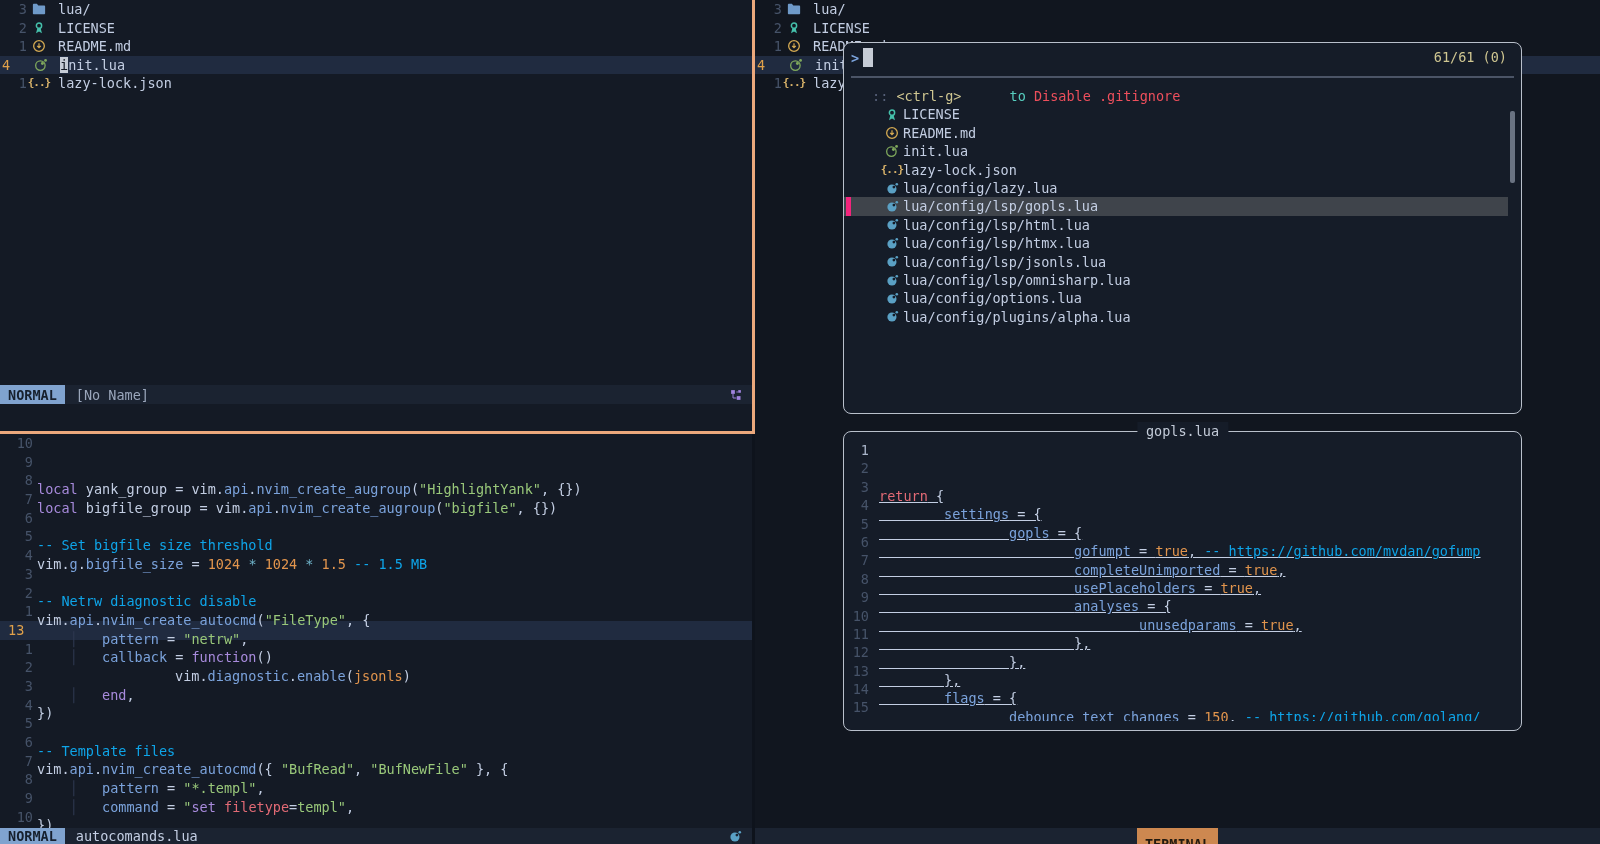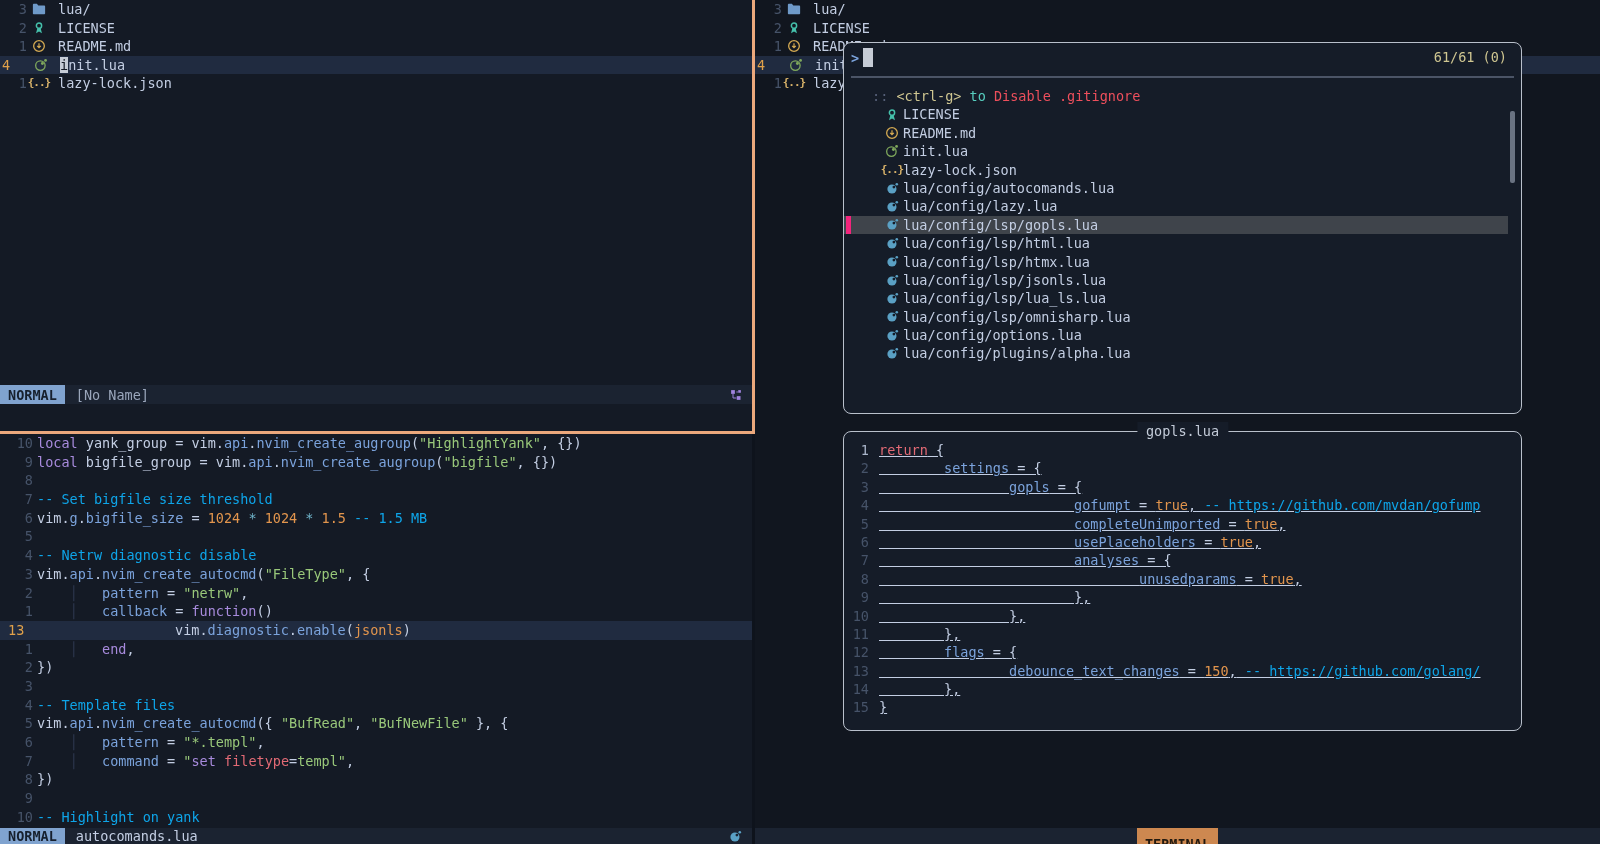--- a/index.html
+++ b/index.html
@@ -19,34 +19,34 @@
   .exp-icon{width:24px;flex:none;display:flex;justify-content:center;align-items:center;}
   .exp-label{padding-left:7px;}
   .cursor-block{background:#c6ccd6;color:#141a25;}
 
   
   .code-line{display:flex;height:18.7px;line-height:18.7px;white-space:pre;}
   .code-line.hl{background:#202b40;}
   .gut{width:33px;flex:none;text-align:right;color:#465369;}
   .gut.cur{text-align:left;padding-left:8px;color:#e0a14a;}
   .gut.lit{color:#aab6ca;}
-  .txt{margin-left:4px;white-space:pre;}
+  .txt{margin-left:4px;white-space:pre;margin-top:46px;}
 
   
   .tk-kw{color:#a88bdd;}
   .tk-fn{color:#7ba3dc;}
   .tk-str{color:#99c87a;}
   .tk-num{color:#e2954d;}
   .tk-cmt{color:#0ea5e9;}
   .tk-fg,.tk-plain{color:#c3cee3;}
   .tk-red{color:#e26a75;}
   .tk-op{color:#6fb3c9;}
   .tk-gd{color:#2e3950;}
   .tk-gold{color:#cfc691;}
-  .tk-teal{color:#57cfc0;}
+  .tk-teal{color:#57cfc0;margin-left:40px;}
   .tk-brightred{color:#ee4f5c;}
   .tk-hsep{color:#566078;}
 
   
   .statusline{display:flex;align-items:center;background:#1b2331;overflow:hidden;}
   .chip{flex:none;padding:8px 8px;font-weight:bold;height:100%;display:flex;align-items:center;}
   .chip.blue{background:#80a3cf;color:#16202e;}
   .chip.orange{background:#cd8850;color:#231a10;}
   .sl-file{margin-left:11px;}
   .sl-file.dim{color:#9aa6bb;}
@@ -341,29 +341,20 @@
     <span class="pi-icon"><span class="json-glyph" style="color:#d9b36a">{..}</span></span>
     <span>lazy-lock.json</span>
   </div>
   <div class="picker-item">
     
     <span class="pi-icon"><svg width="13" height="13" viewBox="0 0 16 16" xmlns="http://www.w3.org/2000/svg">
               <circle cx="7.3" cy="8.7" r="5.6" fill="#5aa0c4"></circle>
               <circle cx="9.7" cy="6.3" r="1.7" fill="#151c28"></circle>
               <circle cx="13.3" cy="2.7" r="1.6" fill="#5aa0c4"></circle>
             </svg></span>
-    <span>lua/config/autocomands.lua</span>
-  </div>
-  <div class="picker-item">
-    
-    <span class="pi-icon"><svg width="13" height="13" viewBox="0 0 16 16" xmlns="http://www.w3.org/2000/svg">
-              <circle cx="7.3" cy="8.7" r="5.6" fill="#5aa0c4"></circle>
-              <circle cx="9.7" cy="6.3" r="1.7" fill="#151c28"></circle>
-              <circle cx="13.3" cy="2.7" r="1.6" fill="#5aa0c4"></circle>
-            </svg></span>
     <span>lua/config/lazy.lua</span>
   </div>
   <div class="picker-item selected">
     <span class="sel-marker"></span>
     <span class="pi-icon"><svg width="13" height="13" viewBox="0 0 16 16" xmlns="http://www.w3.org/2000/svg">
               <circle cx="7.3" cy="8.7" r="5.6" fill="#5aa0c4"></circle>
               <circle cx="9.7" cy="6.3" r="1.7" fill="#151c28"></circle>
               <circle cx="13.3" cy="2.7" r="1.6" fill="#5aa0c4"></circle>
             </svg></span>
     <span>lua/config/lsp/gopls.lua</span>
@@ -387,29 +378,20 @@
     <span>lua/config/lsp/htmx.lua</span>
   </div>
   <div class="picker-item">
     
     <span class="pi-icon"><svg width="13" height="13" viewBox="0 0 16 16" xmlns="http://www.w3.org/2000/svg">
               <circle cx="7.3" cy="8.7" r="5.6" fill="#5aa0c4"></circle>
               <circle cx="9.7" cy="6.3" r="1.7" fill="#151c28"></circle>
               <circle cx="13.3" cy="2.7" r="1.6" fill="#5aa0c4"></circle>
             </svg></span>
     <span>lua/config/lsp/jsonls.lua</span>
-  </div>
-  <div class="picker-item">
-    
-    <span class="pi-icon"><svg width="13" height="13" viewBox="0 0 16 16" xmlns="http://www.w3.org/2000/svg">
-              <circle cx="7.3" cy="8.7" r="5.6" fill="#5aa0c4"></circle>
-              <circle cx="9.7" cy="6.3" r="1.7" fill="#151c28"></circle>
-              <circle cx="13.3" cy="2.7" r="1.6" fill="#5aa0c4"></circle>
-            </svg></span>
-    <span>lua/config/lsp/lua_ls.lua</span>
   </div>
   <div class="picker-item">
     
     <span class="pi-icon"><svg width="13" height="13" viewBox="0 0 16 16" xmlns="http://www.w3.org/2000/svg">
               <circle cx="7.3" cy="8.7" r="5.6" fill="#5aa0c4"></circle>
               <circle cx="9.7" cy="6.3" r="1.7" fill="#151c28"></circle>
               <circle cx="13.3" cy="2.7" r="1.6" fill="#5aa0c4"></circle>
             </svg></span>
     <span>lua/config/lsp/omnisharp.lua</span>
   </div>

